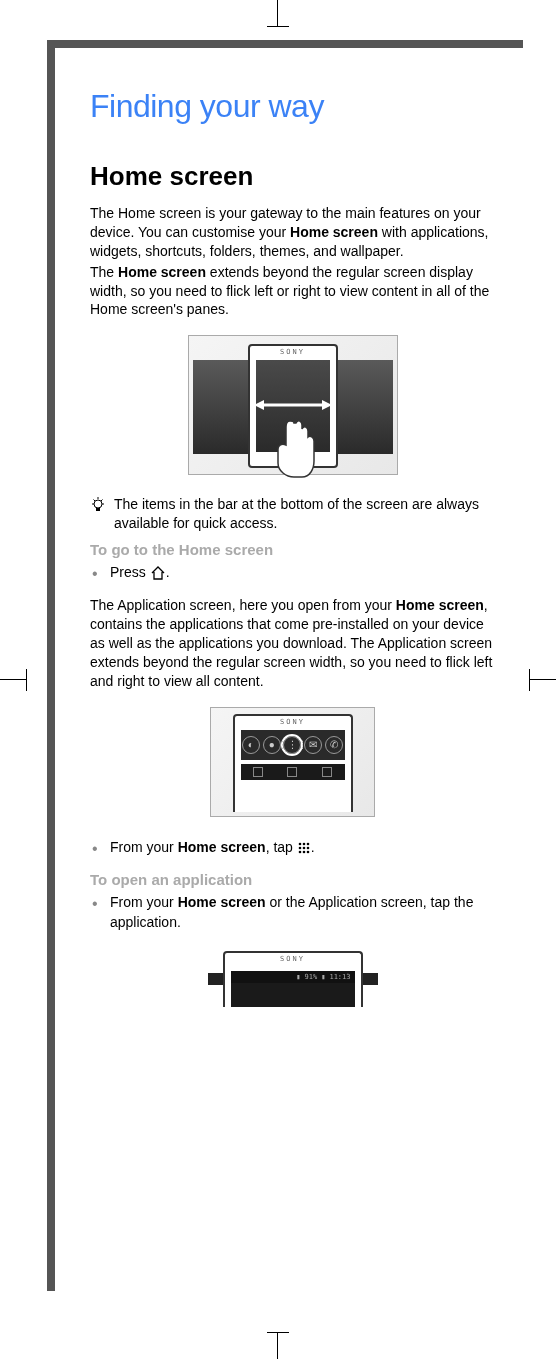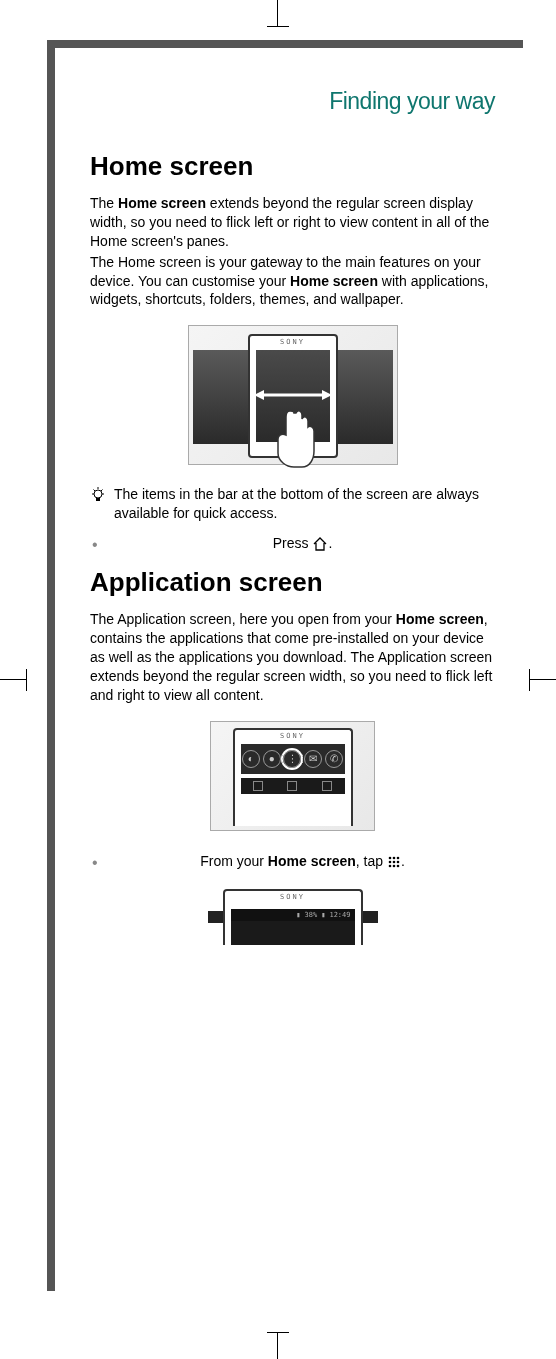--- a/index.html
+++ b/index.html
@@ -14,39 +14,39 @@
   .crop.lm-v { left: 26px; top: 669px; width: 1px; height: 22px; }
   .crop.rm-h { right: 0; top: 679px; width: 26px; height: 1px; }
   .crop.rm-v { right: 26px; top: 669px; width: 1px; height: 22px; }
   .crop.bc-v { left: 277px; bottom: 0; height: 26px; width: 1px; }
   .crop.bc-h { left: 267px; bottom: 26px; height: 1px; width: 22px; }
 
   
   .frame { position: absolute; left: 47px; top: 40px; width: 476px; height: 1251px; border-left: 8px solid #555; border-top: 8px solid #555; padding: 40px 0 0 35px; }
   .content { width: 405px; }
 
-  h1.chapter { font-size: 23px; color: #0f766e; font-weight: normal; letter-spacing: -0.5px; margin-bottom: 36px; text-align: right; }
+  h1.chapter { font-size: 32px; color: #3b82f6; font-weight: normal; letter-spacing: -0.5px; margin-bottom: 36px; }
   h2.section { font-size: 26px; color: #000; font-weight: bold; margin-bottom: 12px; }
   h3.task { font-size: 15px; color: #aaa; font-weight: bold; margin-top: 8px; margin-bottom: 4px; }
 
   p.para { font-size: 14px; line-height: 1.35; margin-bottom: 2px; }
   .bold { font-weight: bold; }
 
   .fig { display: block; margin: 16px auto 20px; }
   .fig-placeholder { background: linear-gradient(135deg,#f5f5f5,#e8e8e8); border: 1px solid #aaa; }
   .fig1 { width: 210px; height: 140px; position: relative; }
   .fig2 { width: 165px; height: 110px; position: relative; }
   .fig3 { width: 170px; height: 60px; position: relative; border-bottom: none; background: linear-gradient(#fff 0%,#fff 40%,#222 40%,#222 60%,#fff 60%); }
 
-  .tip-row { display: flex; gap: 8px; margin: 12px 0 10px; }
+  .tip-row { display: flex; gap: 8px; margin: 12px 0 0; }
   .tip-icon { flex: 0 0 16px; display: flex; justify-content: center; align-items: flex-start; padding-top: 2px; }
   .tip-text { font-size: 14px; line-height: 1.35; }
 
   ul.step { list-style: none; padding-left: 14px; margin-bottom: 14px; }
-  ul.step li { font-size: 14px; line-height: 1.45; position: relative; padding-left: 6px; text-align: center; }
+  ul.step li { font-size: 14px; line-height: 1.45; position: relative; padding-left: 6px; }
   ul.step li::before { content: "•"; position: absolute; left: -12px; top: 0; color: #888; font-size: 16px; }
 
   .inline-icon { display: inline-block; vertical-align: middle; }
   .home-icon svg, .apps-icon svg, .bulb-icon svg { display: block; }
 
   
   .phone-body { position: absolute; left: 50%; top: 8px; transform: translateX(-50%); width: 90px; height: 124px; border: 2px solid #333; border-radius: 4px; background: #fff; }
   .phone-screen { position: absolute; left: 6px; right: 6px; top: 14px; bottom: 14px; background: linear-gradient(#4a4a4a,#2a2a2a); }
   .side-pane { position: absolute; top: 24px; width: 55px; height: 94px; background: linear-gradient(#5a5a5a,#2a2a2a); }
   .side-pane.l { left: 4px; }
@@ -81,24 +81,24 @@
 <div class="crop bc-h"></div>
 
 <div class="frame">
   <div class="content">
 
     <h1 class="chapter">Finding your way</h1>
 
     <h2 class="section">Home screen</h2>
 
     <p class="para">
-      <span>The </span><span class="bold">Home screen</span><span> extends beyond the regular screen display width, so you need to flick left or right to view content in all of the Home screen's panes.</span>
+      <span>The Home screen is your gateway to the main features on your device. You can customise your </span><span class="bold">Home screen</span><span> with applications, widgets, shortcuts, folders, themes, and wallpaper.</span>
     </p>
     <p class="para">
-      <span>The Home screen is your gateway to the main features on your device. You can customise your </span><span class="bold">Home screen</span><span> with applications, widgets, shortcuts, folders, themes, and wallpaper.</span>
+      <span>The </span><span class="bold">Home screen</span><span> extends beyond the regular screen display width, so you need to flick left or right to view content in all of the Home screen's panes.</span>
     </p>
 
     <div class="fig fig-placeholder fig1">
       <div class="side-pane l"></div>
       <div class="side-pane r"></div>
       <div class="phone-body">
         <div class="sony">SONY</div>
         <div class="phone-screen"></div>
       </div>
       <div class="arrow">
@@ -123,29 +123,29 @@
             <line x1="7" y1="0" x2="7" y2="2" stroke="#000"></line>
             <line x1="1" y1="7" x2="3" y2="7" stroke="#000"></line>
             <line x1="11" y1="7" x2="13" y2="7" stroke="#000"></line>
             <line x1="2.5" y1="2.5" x2="4" y2="4" stroke="#000"></line>
             <line x1="10" y1="4" x2="11.5" y2="2.5" stroke="#000"></line>
           </svg>
       </div>
       <div class="tip-text">The items in the bar at the bottom of the screen are always available for quick access.</div>
     </div>
 
+    <h3 class="task">To go to the Home screen</h3>
     <ul class="step">
       <li>
         <span>Press </span><span class="inline-icon home-icon"><svg width="16" height="14" viewBox="0 0 16 14">
               <path d="M2 7 L8 1 L14 7 M4 6 L4 13 L12 13 L12 6" fill="none" stroke="#000" stroke-width="1.3"></path>
             </svg></span><span>.</span>
       </li>
     </ul>
 
-    <h2 class="section">Application screen</h2>
     <p class="para">
       <span>The Application screen, here you open from your </span><span class="bold">Home screen</span><span>, contains the applications that come pre-installed on your device as well as the applications you download. The Application screen extends beyond the regular screen width, so you need to flick left and right to view all content.</span>
     </p>
 
 
     <div class="fig fig-placeholder fig2">
       <div class="phone2-body">
         <div class="sony">SONY</div>
         <div class="phone2-bar">
           <div class="circ">◐</div>
@@ -171,29 +171,35 @@
               <circle cx="3" cy="7" r="1.3" fill="#000"></circle>
               <circle cx="7" cy="7" r="1.3" fill="#000"></circle>
               <circle cx="11" cy="7" r="1.3" fill="#000"></circle>
               <circle cx="3" cy="11" r="1.3" fill="#000"></circle>
               <circle cx="7" cy="11" r="1.3" fill="#000"></circle>
               <circle cx="11" cy="11" r="1.3" fill="#000"></circle>
             </svg></span><span>.</span>
       </li>
     </ul>
 
+    <h3 class="task">To open an application</h3>
+    <ul class="step">
+      <li>
+        <span>From your </span><span class="bold">Home screen</span><span> or the Application screen, tap the application.</span>
+      </li>
+    </ul>
 
 
     <div class="fig fig3" style="margin-bottom:0;">
       <div class="phone3-top">
         <div class="sony">SONY</div>
         <div class="phone3-status">
           <span>▮</span>
-          <span>38%</span>
+          <span>91%</span>
           <span>▮</span>
-          <span>12:49</span>
+          <span>11:13</span>
         </div>
         <div class="phone3-body"></div>
       </div>
     </div>
 
   </div>
 </div>
 
 </body></html>

